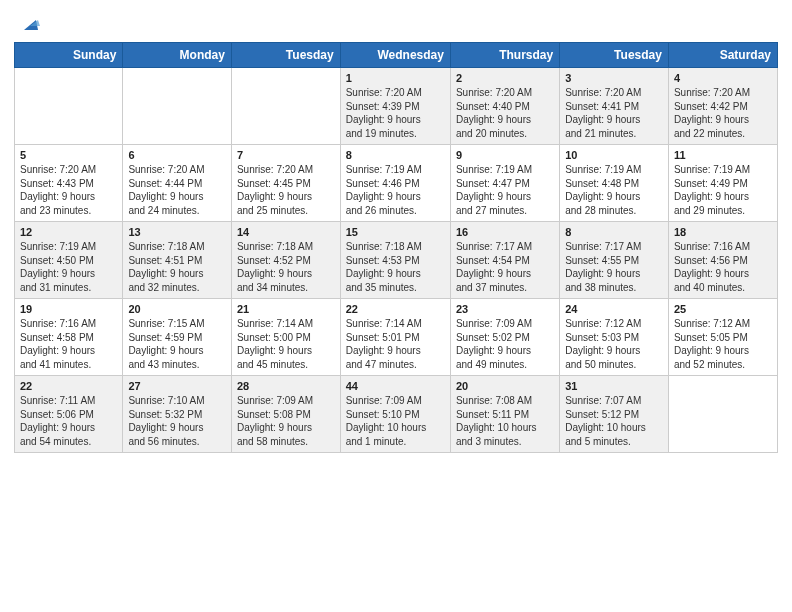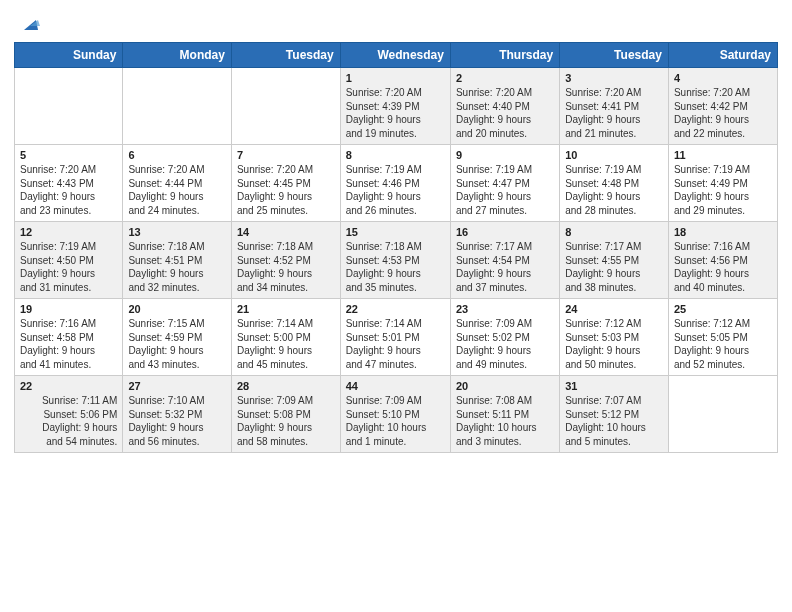--- a/index.html
+++ b/index.html
@@ -297,21 +297,21 @@
             <div class="day-number">25</div>
             <div class="day-info" style="white-space: pre-line;">Sunrise: 7:12 AM
 Sunset: 5:05 PM
 Daylight: 9 hours
 and 52 minutes.</div>
           </td>
         </tr>
         <tr>
           <td class="shaded">
             <div class="day-number">22</div>
-            <div class="day-info" style="white-space: pre-line; text-align: right;">Sunrise: 7:11 AM
+            <div class="day-info" style="white-space: pre-line;">Sunrise: 7:11 AM
 Sunset: 5:06 PM
 Daylight: 9 hours
 and 54 minutes.</div>
           </td>
           <td class="shaded">
             <div class="day-number">27</div>
             <div class="day-info" style="white-space: pre-line;">Sunrise: 7:10 AM
 Sunset: 5:32 PM
 Daylight: 9 hours
 and 56 minutes.</div>

